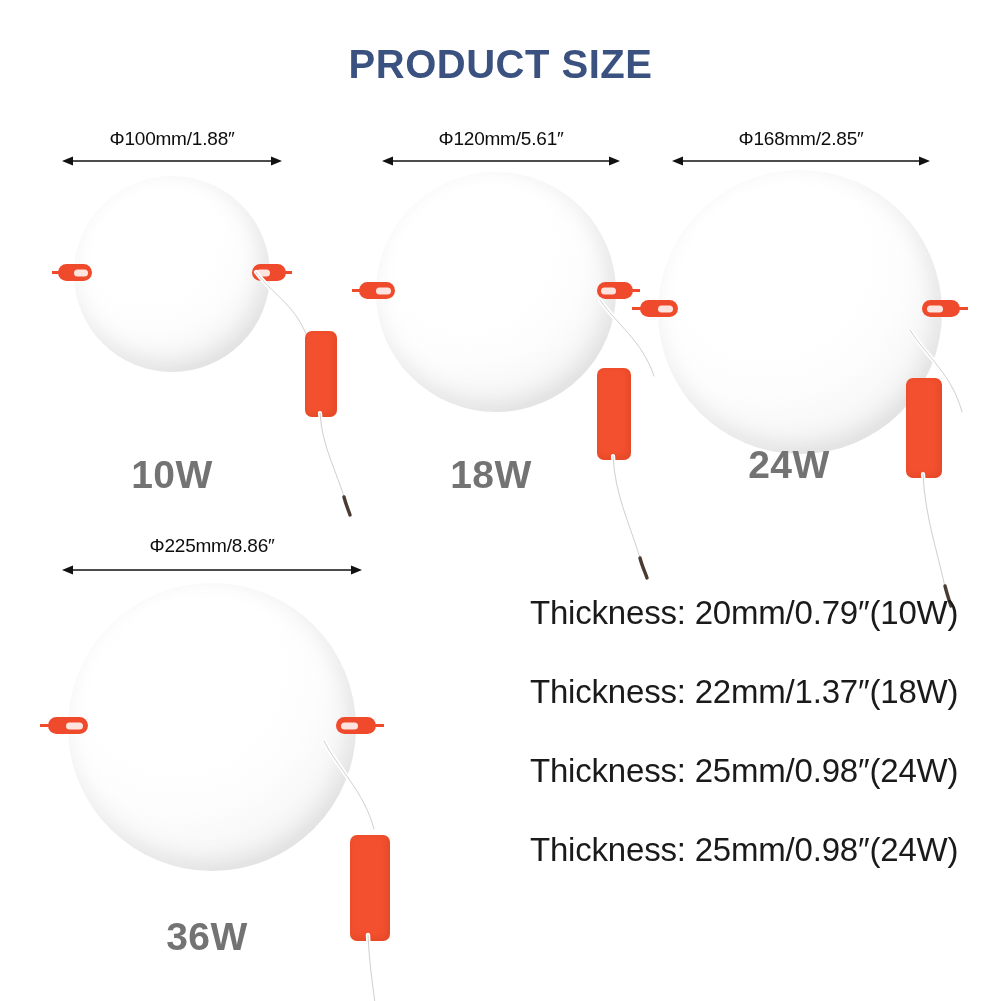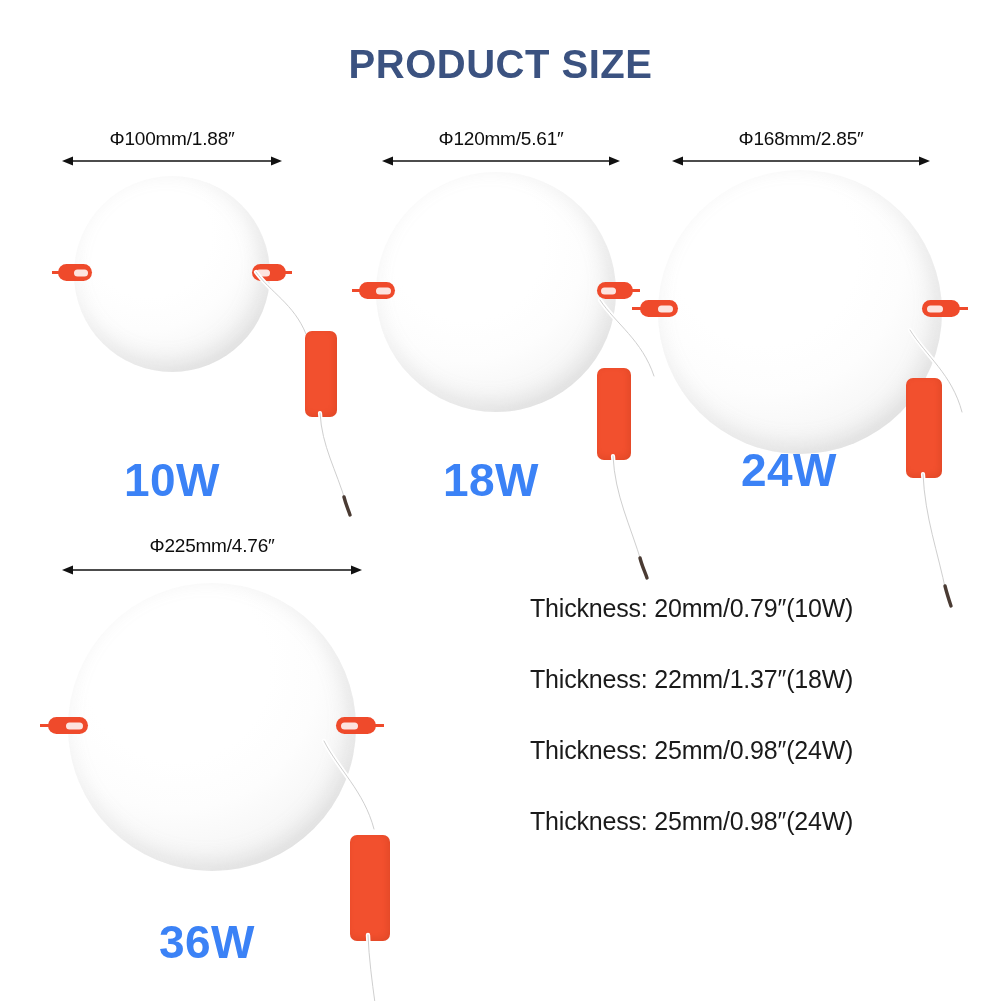--- a/index.html
+++ b/index.html
@@ -122,37 +122,37 @@
   
   .wire {
     position: absolute;
     overflow: visible;
   }
   .wire svg { display: block; overflow: visible; }
 
   
   .watt {
     position: absolute;
-    font-size: 46px;
+    font-size: 39px;
     font-weight: bold;
-    color: #3b82f6;
+    color: #737373;
     letter-spacing: 0.5px;
     white-space: nowrap;
     text-align: center;
   }
 
   
   .spec-list {
     position: absolute;
     left: 530px;
     top: 596px;
     width: 450px;
   }
   .spec-line {
-    font-size: 25px;
+    font-size: 33px;
     color: #1a1a1a;
     white-space: nowrap;
     line-height: 1;
     margin-bottom: 46px;
     letter-spacing: -0.2px;
   }
   .spec-line:last-child { margin-bottom: 0; }
 </style>
 </head>
 <body>
@@ -276,21 +276,21 @@
         <path d="M11,2 C13,46 26,80 34,120" stroke="#cfcfcf" stroke-width="1" fill="none" stroke-linecap="round"></path>
         <path d="M33,114 C35,122 37,128 39,134" stroke="#4a3b33" stroke-width="3.4" fill="none" stroke-linecap="round"></path>
       </svg>
     </div>
 
     <div class="watt" style="left:-12px; top:315px; width:258px;">24W</div>
   </div>
 
   <div class="product" style="left:62px; top:535px; width:300px; height:430px;">
 
-    <div class="dim-label">Φ225mm/4.76″</div>
+    <div class="dim-label">Φ225mm/8.86″</div>
 
     <div class="dim-arrow" style="top:28px;">
       <svg viewBox="0 0 300 14" preserveAspectRatio="none">
         <line x1="7" y1="7" x2="293" y2="7" stroke="#111" stroke-width="1.6"></line>
         <polygon points="0,7 11,2.6 11,11.4" fill="#111"></polygon>
         <polygon points="300,7 289,2.6 289,11.4" fill="#111"></polygon>
       </svg>
     </div>
 
     <div class="panel-wrap" style="left:6px; top:48px; width:288px; height:288px;">

